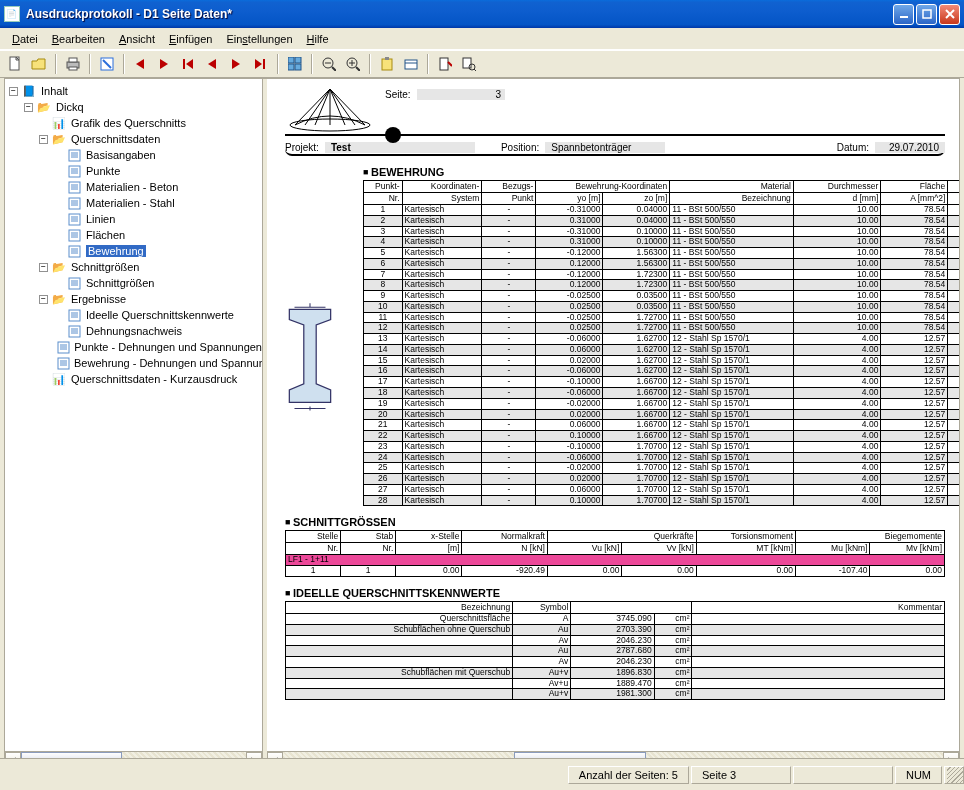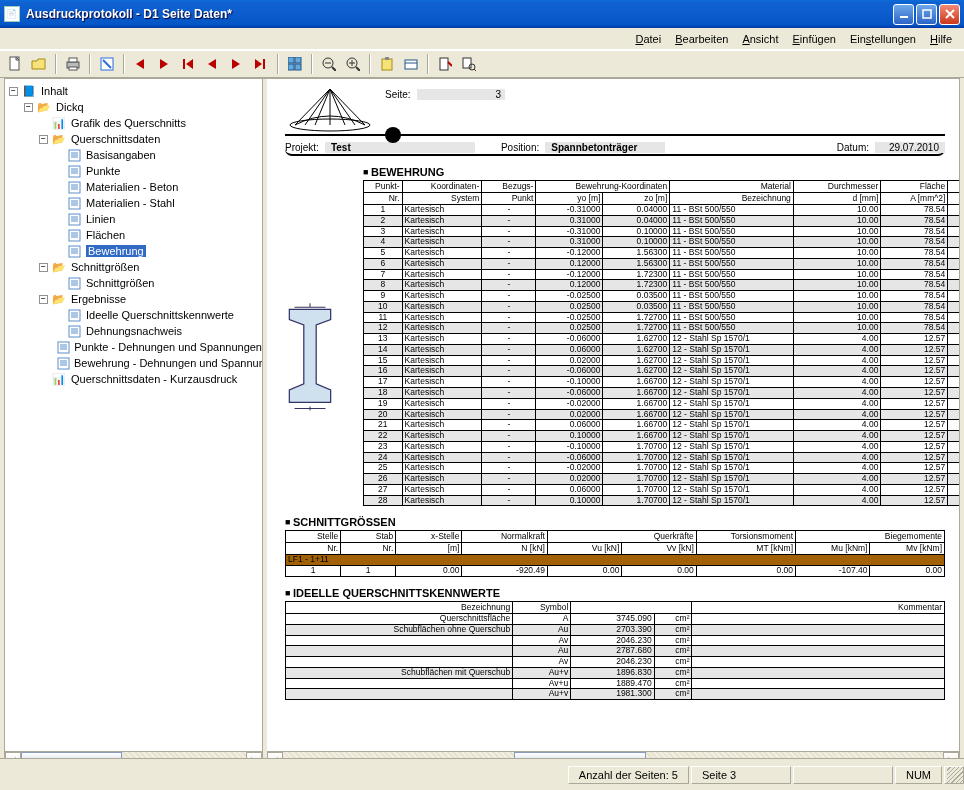--- a/index.html
+++ b/index.html
@@ -8,21 +8,21 @@
 
 .titlebar { height: 28px; background: linear-gradient(to bottom,#0a6cdb 0%,#1062d0 8%,#0d5dce 40%,#0455c6 88%,#0038a8 100%); display:flex; align-items:center; padding:0 4px; color:#fff; }
 .titlebar .icon { width:16px; height:16px; background:#fff; margin-right:6px; border:1px solid #9cb; display:flex; align-items:center; justify-content:center; font-size:9px; color:#444;}
 .titlebar .title { flex:1; font-weight:bold; font-size:12px; text-shadow:1px 1px 1px #003;}
 .titlebar .winbtns { display:flex; gap:2px; }
 .winbtn { width:21px; height:21px; border:1px solid #fff; border-radius:3px; background:linear-gradient(to bottom,#6fa8e8,#2b65c7); display:flex; align-items:center; justify-content:center; color:#fff; font-weight:bold; font-size:11px;}
 .winbtn.close { background:linear-gradient(to bottom,#f28a77,#c9381b); }
 .winbtn svg { width:10px;height:10px; }
 
 
-.menubar { height:22px; background:#ece9d8; display:flex; align-items:center; padding:0 6px; gap:2px; border-bottom:1px solid #fff;justify-content:flex-end;}
+.menubar { height:22px; background:#ece9d8; display:flex; align-items:center; padding:0 6px; gap:2px; border-bottom:1px solid #fff;}
 .menuitem { padding:2px 6px; }
 .menuitem .ul { text-decoration: underline; }
 
 
 .toolbar { height:28px; background:#ece9d8; display:flex; align-items:center; padding:0 4px; gap:2px; border-top:1px solid #fff; border-bottom:1px solid #aca899;}
 .tbtn { width:22px; height:22px; display:flex; align-items:center; justify-content:center; border:1px solid transparent; }
 .tsep { width:2px; height:20px; border-left:1px solid #aca899; border-right:1px solid #fff; margin:0 3px;}
 
 
 .content { position:absolute; top:78px; bottom:22px; left:4px; right:4px; display:flex; border:1px solid #aca899; background:#fff;}
@@ -501,21 +501,21 @@
         <div class="hright">
           <span>Seite:</span>
           <span class="fval">3</span>
         </div>
       </div>
       <div class="dot"></div>
       <div class="inforow">
         <span>Projekt:</span>
         <span class="val" style="min-width:150px;font-weight:bold">Test</span>
         <span style="margin-left:20px">Position:</span>
-        <span class="val" style="font-weight:bold">Spannbetonträger</span>
+        <span class="val" style="font-weight:normal">Spannbetonträger</span>
         <span style="margin-left:auto">Datum:</span>
         <span class="val" style="min-width:70px;text-align:right">29.07.2010</span>
       </div>
 
       <div class="side-img">
         <svg viewBox="0 0 60 110">
             <g stroke="#336" stroke-width="1.2" fill="#cfe0ef">
               <path d="M10 10 L50 10 L50 20 L36 25 L36 82 L50 88 L50 100 L10 100 L10 88 L24 82 L24 25 L10 20 Z"></path>
             </g>
             <path d="M15 8 L45 8 M30 8 L30 4 M30 104 L30 108 M15 106 L45 106" stroke="#336" fill="none"></path>
@@ -900,21 +900,21 @@
               <th>N [kN]</th>
               <th>Vu [kN]</th>
               <th>Vv [kN]</th>
               <th>MT [kNm]</th>
               <th>Mu [kNm]</th>
               <th>Mv [kNm]</th>
             </tr>
         </thead>
         <tbody>
           <tr>
-              <td colspan="9" class="l" style="background:#a16207">LF1 - 1+11</td>
+              <td colspan="9" class="l" style="background:#ec4899">LF1 - 1+11</td>
             </tr>
         </tbody>
         <tbody id="schnitt-body">
             <tr>
               <td class="c">1</td>
               <td class="c">1</td>
               <td>0.00</td>
               <td>-920.49</td>
               <td>0.00</td>
               <td>0.00</td>

